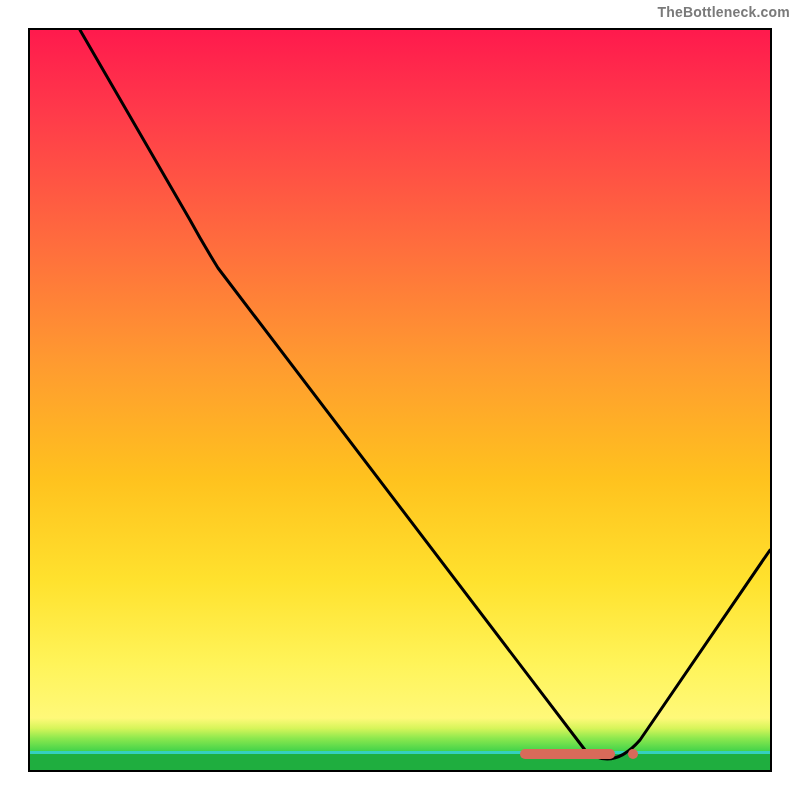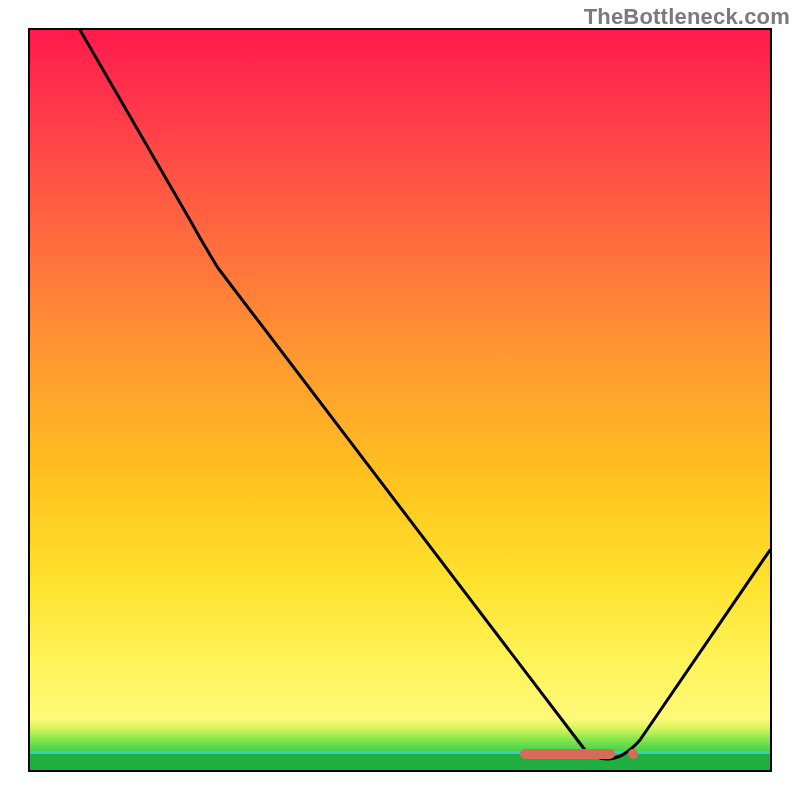--- a/index.html
+++ b/index.html
@@ -13,21 +13,21 @@
   }
   .wrap {
     position: relative;
     width: 800px;
     height: 800px;
   }
   .watermark {
     position: absolute;
     top: 4px;
     right: 10px;
-    font-size: 22px;
+    font-size: 14px;
     font-weight: 600;
     color: #7a7a7a;
     letter-spacing: 0.2px;
     user-select: none;
   }
   .plot-frame {
     position: absolute;
     left: 28px;
     top: 28px;
     width: 744px;

